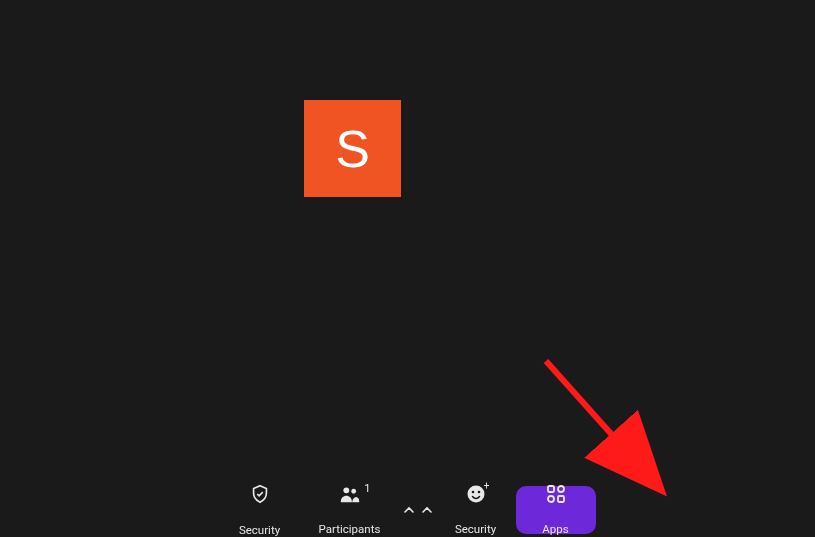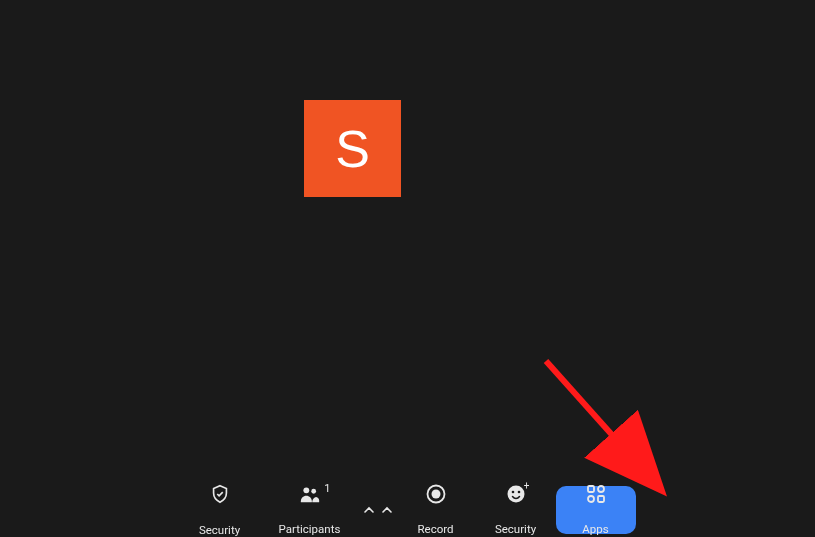--- a/index.html
+++ b/index.html
@@ -52,21 +52,21 @@
     flex-direction: column;
     align-items: center;
     justify-content: center;
     min-width: 64px;
     padding: 2px 8px 2px 8px;
     cursor: pointer;
     border-radius: 10px;
     position: relative;
   }
   .tb-btn.wide { min-width: 84px; }
-  .tb-btn.highlight { background: #3b82f6; }
+  .tb-btn.highlight { background: #6d28d9; }
   .tb-label {
     font-size: 11.5px;
     line-height: 14px;
     margin-top: 18px;
     color: #e8e8e8;
     white-space: nowrap;
   }
   .tb-label.green { color: #23D160; }
   .tb-icon {
     width: 22px;
@@ -158,29 +158,20 @@
       </div>
 
 
 
       <div class="caret-btn">
         <svg width="10" height="10" viewBox="0 0 10 10">
           <path d="M1 7l4-4 4 4" stroke="#e8e8e8" stroke-width="1.6" fill="none" stroke-linecap="round"></path>
         </svg>
       </div>
 
-      <div class="tb-btn">
-        <span class="tb-icon">
-          <svg width="20" height="20" viewBox="0 0 20 20">
-            <circle cx="10" cy="10" r="8.5" fill="none" stroke="#e8e8e8" stroke-width="1.8"></circle>
-            <circle cx="10" cy="10" r="4.5" fill="#e8e8e8"></circle>
-          </svg>
-        </span>
-        <span class="tb-label">Record</span>
-      </div>
 
       <div class="tb-btn">
         <span class="tb-icon">
           <svg width="20" height="20" viewBox="0 0 20 20" fill="none" stroke="#e8e8e8" stroke-width="1.6">
             <circle cx="10" cy="10" r="8.5" fill="#e8e8e8" stroke="none"></circle>
             <circle cx="7" cy="8" r="1.3" fill="#1a1a1a" stroke="none"></circle>
             <circle cx="13" cy="8" r="1.3" fill="#1a1a1a" stroke="none"></circle>
             <path d="M6.5 12.5c1 1.3 2.2 2 3.5 2s2.5-.7 3.5-2" stroke="#1a1a1a" stroke-width="1.5" fill="none" stroke-linecap="round"></path>
           </svg>
           <span class="plus-mini">+</span>

